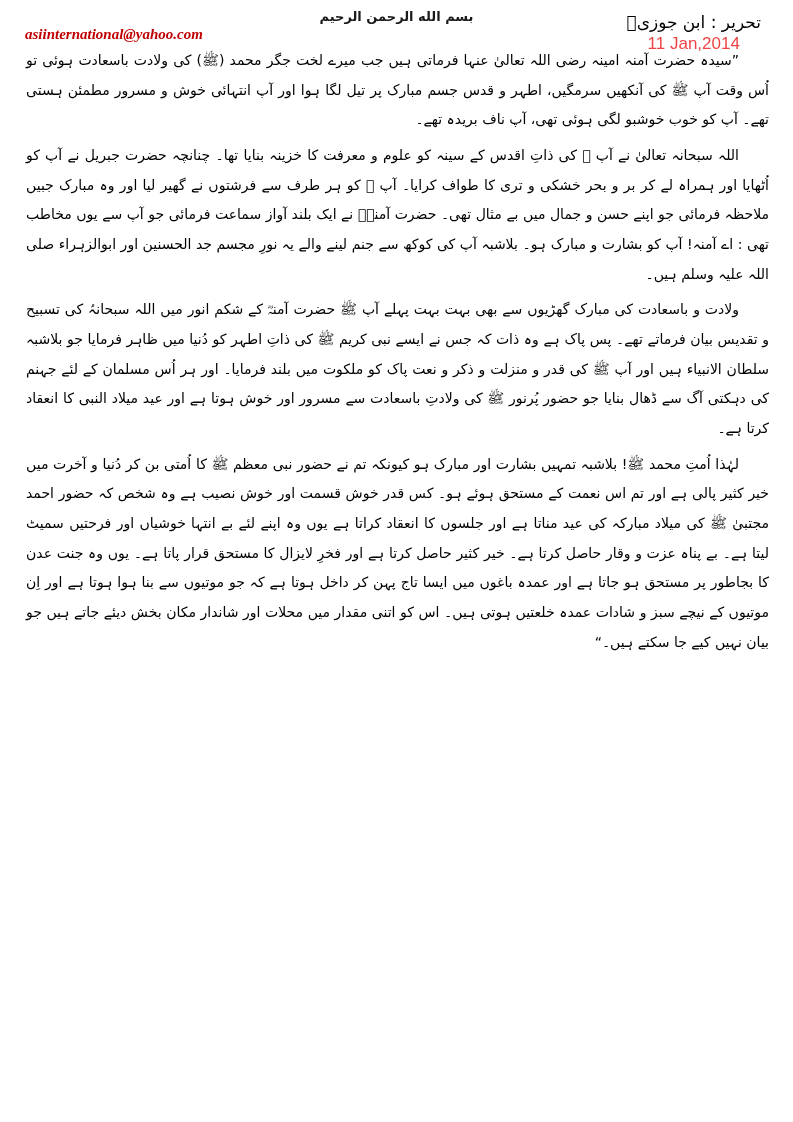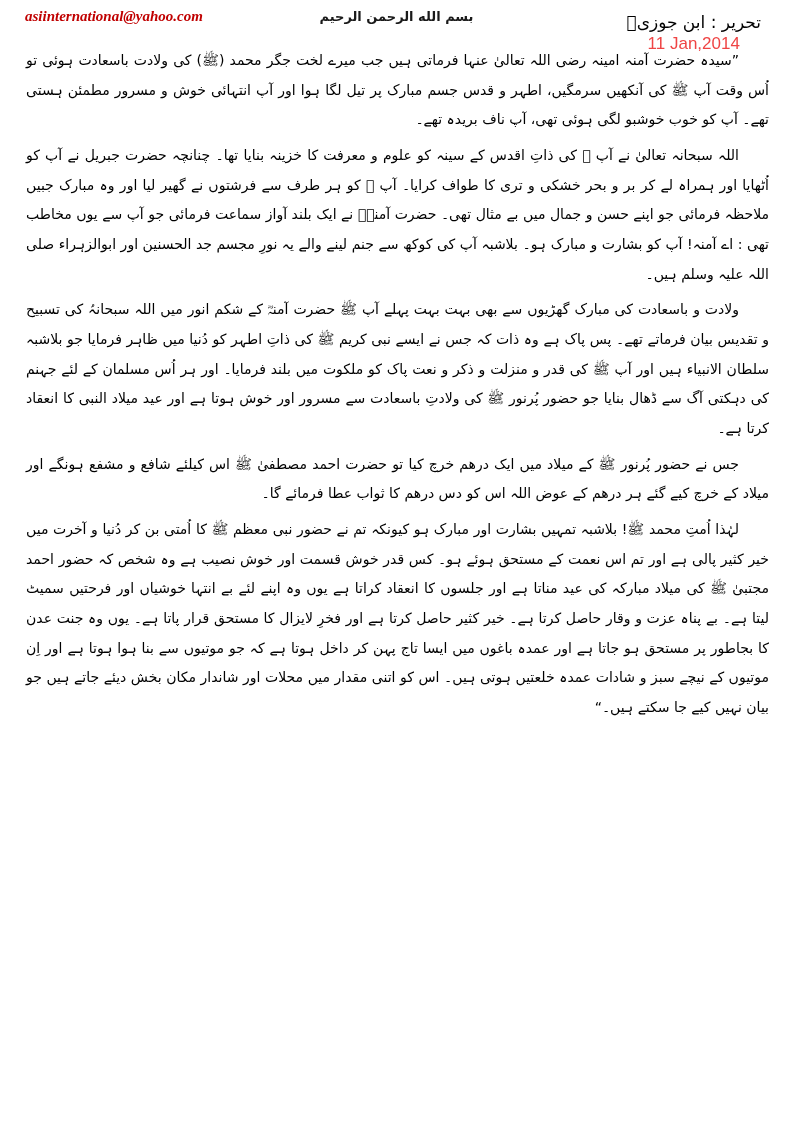--- a/index.html
+++ b/index.html
@@ -18,21 +18,21 @@
   }
   
   .top-row {
     position: relative;
     height: 30px;
     margin-top: 6px;
   }
   .top-email {
     position: absolute;
     left: 25px;
-    top: 2px;
+    top: 20px;
     font-family: "Liberation Serif", "DejaVu Serif", serif;
     font-style: italic;
     font-weight: bold;
     font-size: 15px;
     color: #c00000;
   }
   .bismillah {
     position: absolute;
     left: 0; right: 0;
     top: 3px;
@@ -101,17 +101,16 @@
       <div class="writer">تحریر : ابن جوزیؒ</div>
       <div class="date">11 Jan,2014</div>
     </div>
   </div>
 
 
   <div class="body-text">
     <p>”سیدہ حضرت آمنہ امینہ رضی اللہ تعالیٰ عنہا فرماتی ہیں جب میرے لخت جگر محمد (ﷺ) کی ولادت باسعادت ہوئی تو اُس وقت آپ ﷺ کی آنکھیں سرمگیں، اطہر و قدس جسم مبارک پر تیل لگا ہوا اور آپ انتہائی خوش و مسرور مطمئن ہستی تھے۔ آپ کو خوب خوشبو لگی ہوئی تھی، آپ ناف بریدہ تھے۔</p>
     <p>اللہ سبحانہ تعالیٰ نے آپ ﷺ کی ذاتِ اقدس کے سینہ کو علوم و معرفت کا خزینہ بنایا تھا۔ چنانچہ حضرت جبریل نے آپ کو اُٹھایا اور ہمراہ لے کر بر و بحر خشکی و تری کا طواف کرایا۔ آپ ﷺ کو ہر طرف سے فرشتوں نے گھیر لیا اور وہ مبارک جبیں ملاحظہ فرمائی جو اپنے حسن و جمال میں بے مثال تھی۔ حضرت آمنہؓ نے ایک بلند آواز سماعت فرمائی جو آپ سے یوں مخاطب تھی : اے آمنہ! آپ کو بشارت و مبارک ہو۔ بلاشبہ آپ کی کوکھ سے جنم لینے والے یہ نورِ مجسم جد الحسنین اور ابوالزہراء صلی اللہ علیہ وسلم ہیں۔</p>
     <p>ولادت و باسعادت کی مبارک گھڑیوں سے بھی بہت بہت پہلے آپ ﷺ حضرت آمنہؓ کے شکم انور میں اللہ سبحانہُ کی تسبیح و تقدیس بیان فرماتے تھے۔ پس پاک ہے وہ ذات کہ جس نے ایسے نبی کریم ﷺ کی ذاتِ اطہر کو دُنیا میں ظاہر فرمایا جو بلاشبہ سلطان الانبیاء ہیں اور آپ ﷺ کی قدر و منزلت و ذکر و نعت پاک کو ملکوت میں بلند فرمایا۔ اور ہر اُس مسلمان کے لئے جہنم کی دہکتی آگ سے ڈھال بنایا جو حضور پُرنور ﷺ کی ولادتِ باسعادت سے مسرور اور خوش ہوتا ہے اور عید میلاد النبی کا انعقاد کرتا ہے۔</p>
-    <p>جس نے حضور پُرنور ﷺ کے میلاد میں ایک درھم خرچ کیا تو حضرت احمد مصطفیٰ ﷺ اس کیلئے شافع و مشفع ہونگے اور میلاد کے خرچ کیے گئے ہر درھم کے عوض اللہ اس کو دس درھم کا ثواب عطا فرمائے گا۔</p>
     <p>لہٰذا اُمتِ محمد ﷺ! بلاشبہ تمہیں بشارت اور مبارک ہو کیونکہ تم نے حضور نبی معظم ﷺ کا اُمتی بن کر دُنیا و آخرت میں خیر کثیر پالی ہے اور تم اس نعمت کے مستحق ہوئے ہو۔ کس قدر خوش قسمت اور خوش نصیب ہے وہ شخص کہ حضور احمد مجتبیٰ ﷺ کی میلاد مبارکہ کی عید مناتا ہے اور جلسوں کا انعقاد کراتا ہے یوں وہ اپنے لئے بے انتہا خوشیاں اور فرحتیں سمیٹ لیتا ہے۔ بے پناہ عزت و وقار حاصل کرتا ہے۔ خیر کثیر حاصل کرتا ہے اور فخرِ لایزال کا مستحق قرار پاتا ہے۔ یوں وہ جنت عدن کا بجاطور پر مستحق ہو جاتا ہے اور عمدہ باغوں میں ایسا تاج پہن کر داخل ہوتا ہے کہ جو موتیوں سے بنا ہوا ہوتا ہے اور اِن موتیوں کے نیچے سبز و شادات عمدہ خلعتیں ہوتی ہیں۔ اس کو اتنی مقدار میں محلات اور شاندار مکان بخش دیئے جاتے ہیں جو بیان نہیں کیے جا سکتے ہیں۔“</p>
   </div>
 
 </div>
 
 </body></html>

